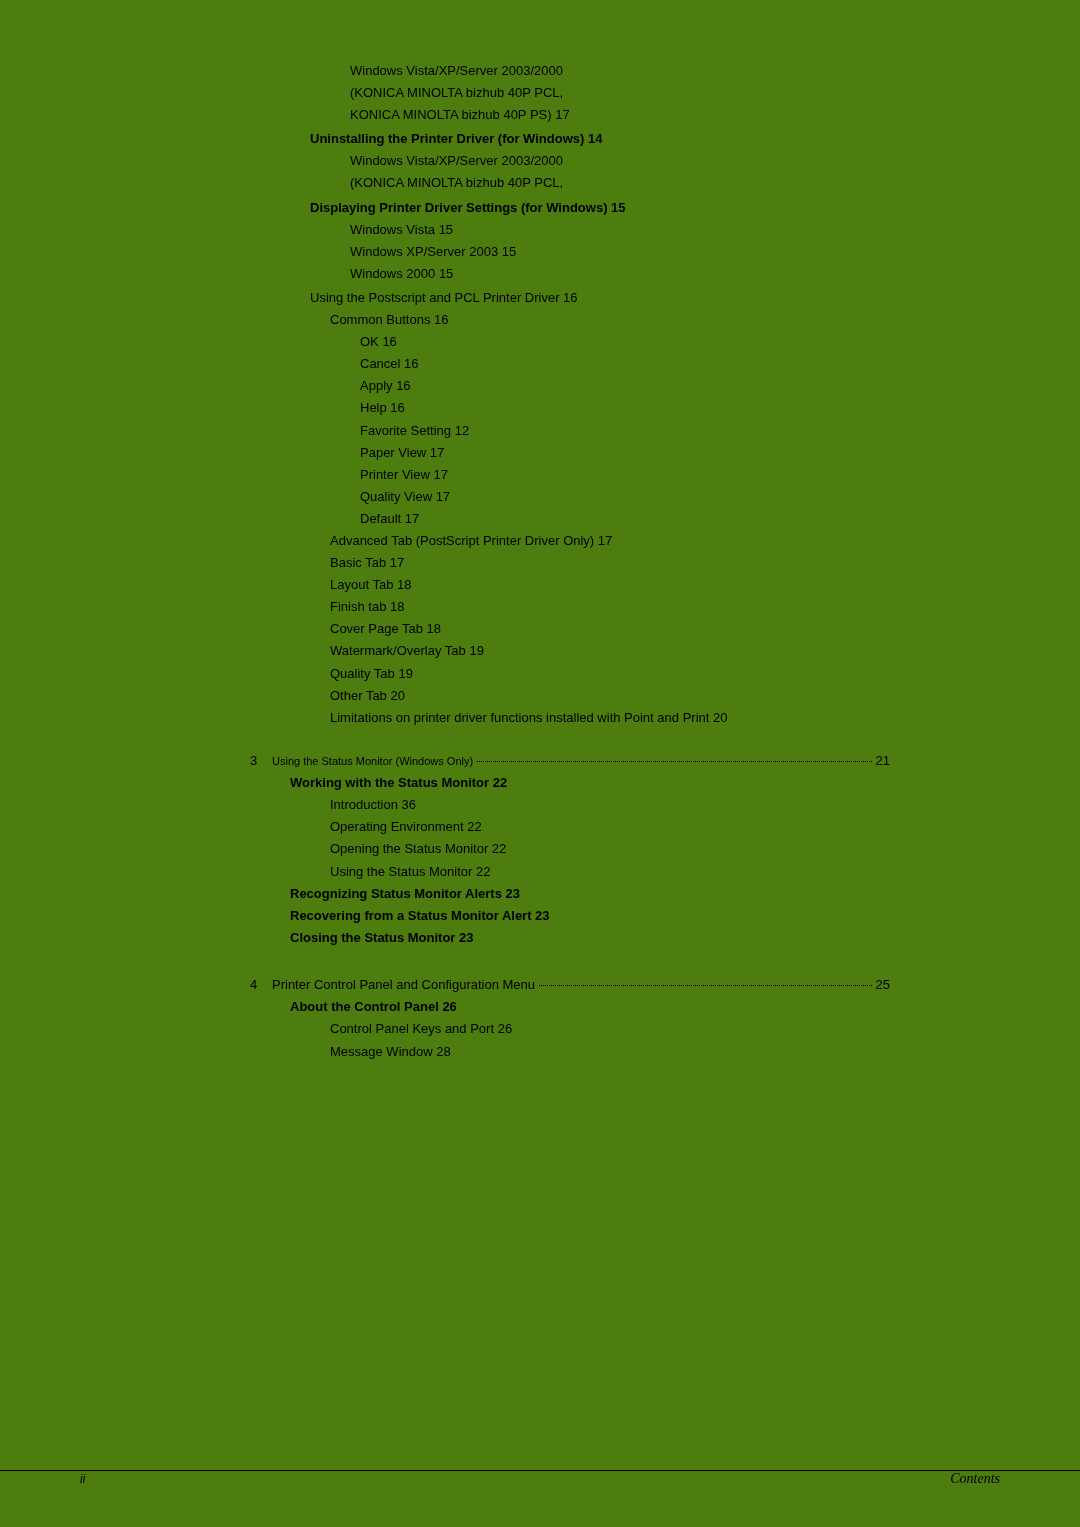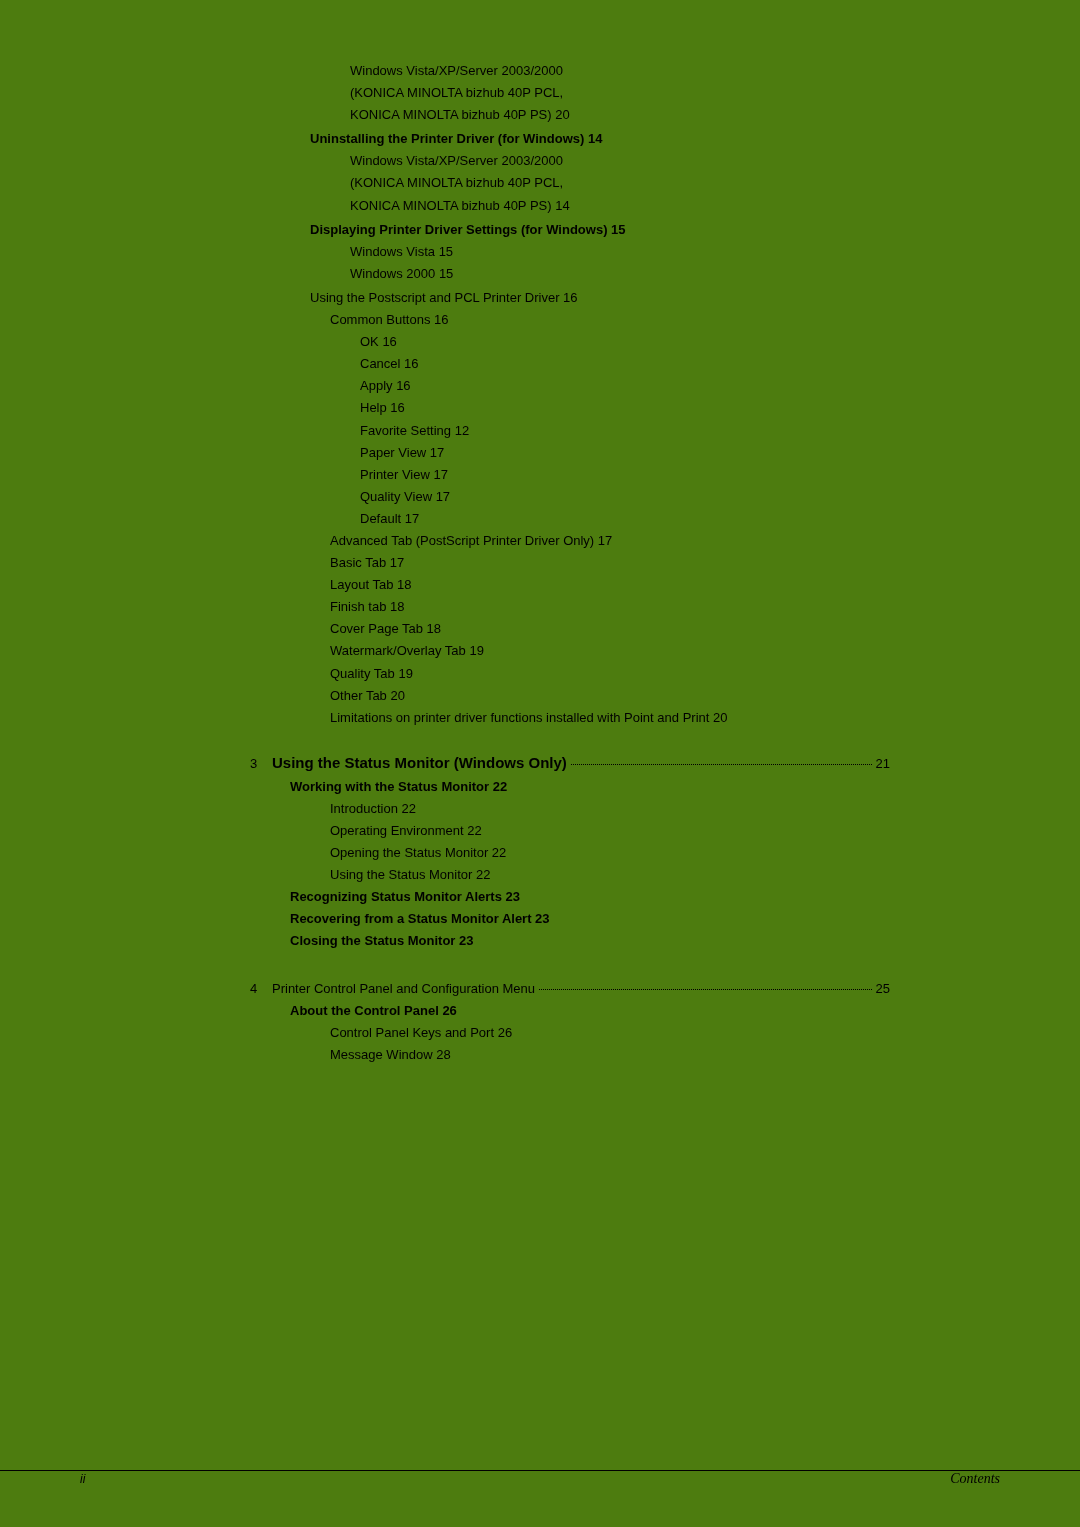--- a/index.html
+++ b/index.html
@@ -70,29 +70,29 @@
   </style>
 </head>
 <body>
 
 <div class="page">
   <div class="content-area">
 
     <div>
       <div class="toc-entry indent-1" style="padding-left:100px;">Windows Vista/XP/Server 2003/2000</div>
       <div class="toc-entry indent-1" style="padding-left:100px;">(KONICA MINOLTA bizhub 40P PCL,</div>
-      <div class="toc-entry indent-1" style="padding-left:100px;">KONICA MINOLTA bizhub 40P PS) 20</div>
+      <div class="toc-entry indent-1" style="padding-left:100px;">KONICA MINOLTA bizhub 40P PS) 17</div>
 
       <div class="toc-entry" style="padding-left:60px; font-weight:bold; margin-top:2px;">Uninstalling the Printer Driver (for Windows)  14</div>
       <div class="toc-entry" style="padding-left:100px;">Windows Vista/XP/Server 2003/2000</div>
       <div class="toc-entry" style="padding-left:100px;">(KONICA MINOLTA bizhub 40P PCL,</div>
-      <div class="toc-entry" style="padding-left:100px;">KONICA MINOLTA bizhub 40P PS) 14</div>
 
       <div class="toc-entry" style="padding-left:60px; font-weight:bold; margin-top:2px;">Displaying Printer Driver Settings (for Windows)  15</div>
       <div class="toc-entry" style="padding-left:100px;">Windows Vista 15</div>
+      <div class="toc-entry" style="padding-left:100px;">Windows XP/Server 2003 15</div>
       <div class="toc-entry" style="padding-left:100px;">Windows 2000 15</div>
 
       <div class="toc-entry" style="padding-left:60px; font-weight:normal; margin-top:2px;">Using the Postscript and PCL Printer Driver  16</div>
       <div class="toc-entry" style="padding-left:80px;">Common Buttons  16</div>
       <div class="toc-entry" style="padding-left:110px;">OK 16</div>
       <div class="toc-entry" style="padding-left:110px;">Cancel 16</div>
       <div class="toc-entry" style="padding-left:110px;">Apply 16</div>
       <div class="toc-entry" style="padding-left:110px;">Help 16</div>
       <div class="toc-entry" style="padding-left:110px;">Favorite Setting 12</div>
       <div class="toc-entry" style="padding-left:110px;">Paper View 17</div>
@@ -106,26 +106,26 @@
       <div class="toc-entry" style="padding-left:80px;">Cover Page Tab  18</div>
       <div class="toc-entry" style="padding-left:80px;">Watermark/Overlay Tab  19</div>
       <div class="toc-entry" style="padding-left:80px;">Quality Tab  19</div>
       <div class="toc-entry" style="padding-left:80px;">Other Tab  20</div>
       <div class="toc-entry" style="padding-left:80px;">Limitations on printer driver functions installed with Point and Print  20</div>
     </div>
 
     <div class="section-block" style="margin-top:20px;">
       <div style="display:flex; align-items:baseline; line-height:1.8;">
         <span style="min-width:22px; font-size:13px;">3</span>
-        <span style="font-size:15px; flex:0 0 auto;font-weight:bold;">Using the Status Monitor (Windows Only) </span>
+        <span style="font-size:11px; flex:0 0 auto;">Using the Status Monitor (Windows Only) </span>
         <span style="flex:1; border-bottom:1px dotted #000; margin: 0 4px; position:relative; top:-3px; min-width:20px;"></span>
         <span style="font-size:13px;">21</span>
       </div>
       <div class="toc-entry" style="padding-left:40px; font-weight:bold;">Working with the Status Monitor  22</div>
-      <div class="toc-entry" style="padding-left:80px;">Introduction  22</div>
+      <div class="toc-entry" style="padding-left:80px;">Introduction  36</div>
       <div class="toc-entry" style="padding-left:80px;">Operating Environment  22</div>
       <div class="toc-entry" style="padding-left:80px;">Opening the Status Monitor  22</div>
       <div class="toc-entry" style="padding-left:80px;">Using the Status Monitor  22</div>
       <div class="toc-entry" style="padding-left:40px; font-weight:bold;">Recognizing Status Monitor Alerts  23</div>
       <div class="toc-entry" style="padding-left:40px; font-weight:bold;">Recovering from a Status Monitor Alert  23</div>
       <div class="toc-entry" style="padding-left:40px; font-weight:bold;">Closing the Status Monitor  23</div>
     </div>
 
     <div class="section-block" style="margin-top:20px;">
       <div style="display:flex; align-items:baseline; line-height:1.8;">

